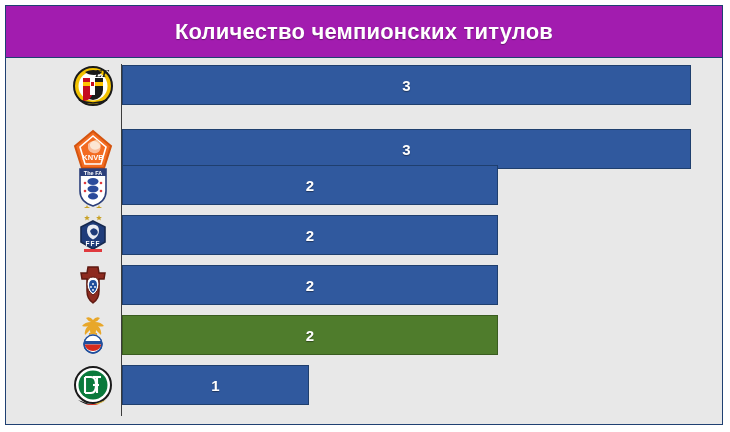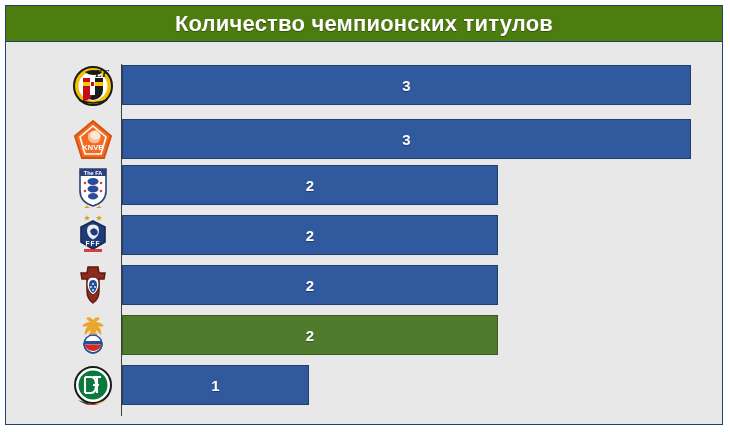--- a/index.html
+++ b/index.html
@@ -23,22 +23,22 @@
     border: 1px solid #1F4072;
     box-sizing: border-box;
     background: #E8E8E8;
   }
 
   #title-banner {
     position: absolute;
     left: 0;
     top: 0;
     width: 100%;
-    height: 36px;
-    background: #4d7c0f;
+    height: 52px;
+    background: #a21caf;
     border-bottom: 1px solid #1F4072;
     box-sizing: border-box;
     display: flex;
     align-items: center;
     justify-content: center;
   }
   #title-text {
     color: #ffffff;
     font-size: 22px;
     font-weight: bold;
@@ -133,21 +133,21 @@
           <text x="31" y="13" font-family="'Liberation Serif',serif" font-size="11" font-style="italic" font-weight="bold" fill="#1A1A1A">F</text>
           <text x="24" y="13" font-family="'Liberation Serif',serif" font-size="11" font-style="italic" font-weight="bold" fill="#1A1A1A">E</text>
           <path d="M8 36 q14 6 28 0" stroke="#1A1A1A" stroke-width="1.5" fill="none"></path>
         </svg>
       </span>
       <div class="bar blue" style="width:569px;">
         <span class="bar-value">3</span>
       </div>
     </div>
 
-    <div class="bar-row" style="top:56px;">
+    <div class="bar-row" style="top:66px;">
       <span class="logo-cell">
         <svg width="44" height="44" viewBox="0 0 44 44">
           <path d="M22 3 L40 18 L33 40 L11 40 L4 18 Z" fill="#F36B21" stroke="#D4540F" stroke-width="2"></path>
           <path d="M22 8 L35 19 L30 36 L14 36 L9 19 Z" fill="none" stroke="#FFFFFF" stroke-width="1.6"></path>
           <path d="M22 13 q5 -3 7 2 q2 4 -2 6 q-4 2 -7 -1 q-3 -4 2 -7 z" fill="#F8C8A0"></path>
           <path d="M17 16 q4 -5 9 -2 q5 3 3 8 q-2 4 -7 3 q-6 -1 -5 -9 z" fill="#FFFFFF" opacity="0.55"></path>
           <text x="22" y="32" text-anchor="middle" font-family="'Liberation Sans',sans-serif" font-size="7.5" font-weight="bold" fill="#FFFFFF">KNVB</text>
         </svg>
       </span>
       <div class="bar blue" style="width:569px;">

